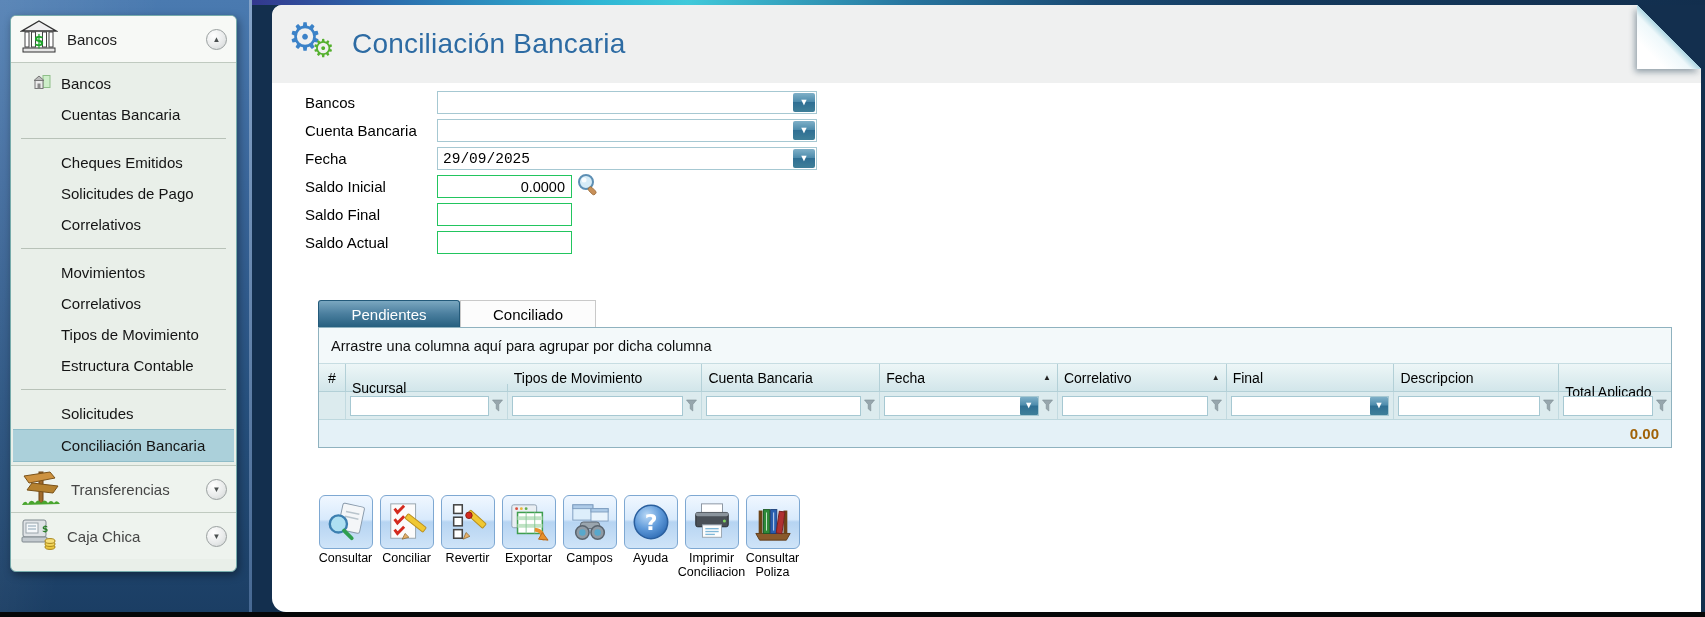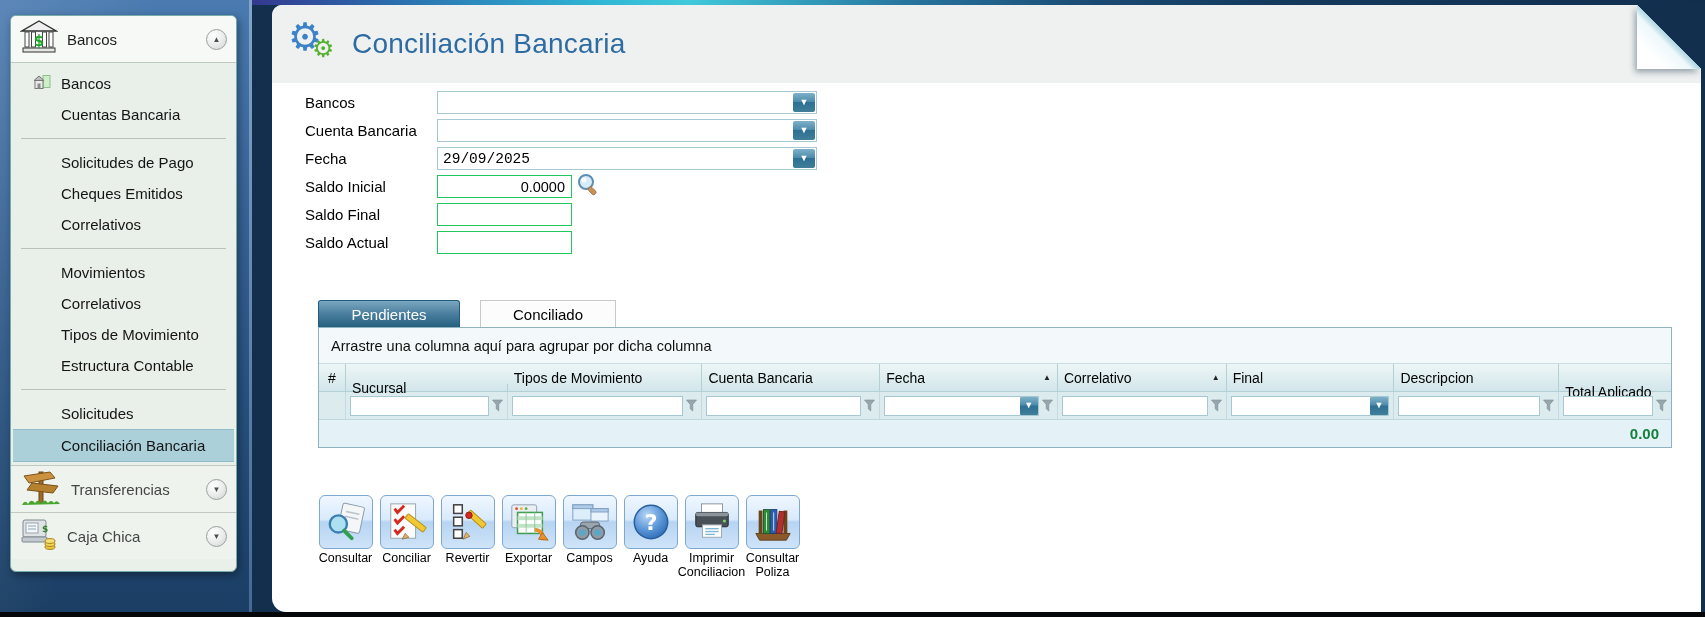--- a/index.html
+++ b/index.html
@@ -67,21 +67,21 @@
   .dd-btn { position:absolute; right:1px; top:1px; bottom:1px; width:22px; border-radius:2px;
     background:linear-gradient(to bottom,#7fb0c8 0%,#4e8cac 45%,#2f6f93 50%,#3f7f99 100%);
     display:flex; align-items:center; justify-content:center; cursor:pointer; }
   .dd-btn .arr { color:#fff; font-size:9px; line-height:1; }
   .tinput { width:135px; height:23px; border:1px solid #22c55e; font-size:14.5px;
     padding:0 6px; font-family:inherit; outline:none; }
   .tinput.right { text-align:right; }
   .mag { margin-left:4px; cursor:pointer; }
 
   
-  .tabs { position:absolute; left:46px; top:295px; display:flex;gap:20px; }
+  .tabs { position:absolute; left:46px; top:295px; display:flex; }
   .tab { height:27px; display:flex; align-items:center; justify-content:center; font-size:15px; cursor:pointer; }
   .tab.active { width:142px; color:#fff; border:1px solid #235a7a; border-bottom:none; border-radius:3px 3px 0 0;
     background:linear-gradient(to bottom,#7aa7c0 0%,#4a7e9e 50%,#26607f 100%); }
   .tab.inactive { width:136px; background:#fcfcfc; border:1px solid #c9c9c9; border-bottom:none; color:#000; }
 
   
   .grid { position:absolute; left:46px; top:322px; width:1354px; border:1px solid #8fb2bf; background:#fff; }
   .group-bar { height:36px; background:#f3f9fa; border-bottom:1px solid #c7dde2;
     display:flex; align-items:center; padding-left:12px; font-size:14.5px; color:#101010; }
   .hdr-row { display:flex; height:28px; background:linear-gradient(to bottom,#edf6f7 0%,#d2e6ea 100%);
@@ -94,21 +94,21 @@
   .fcell { border-right:1px solid #c2dae0; display:flex; align-items:center; padding:0 4px; gap:3px; }
   .fcell:last-child { border-right:none; }
   .finput { flex:1; min-width:0; height:20px; border:1px solid #a6c8d2; background:#fff;
     font-size:12px; padding:0 3px; font-family:inherit; outline:none; }
   .fcombo { flex:1; min-width:0; height:20px; border:1px solid #a6c8d2; background:#fff; position:relative; }
   .fcombo .dd-btn { width:18px; right:0; top:0; bottom:0; border-radius:1px; }
   .funnel { flex:none; cursor:pointer; display:flex; }
   .empty-row { height:38px; background:#eff7fb; border-bottom:1px solid #cfe3ea;
     display:flex; align-items:center; justify-content:center; font-size:14.5px; color:#83909a; }
   .total-row { height:27px; background:#e4f1f7; display:flex; align-items:center;
-    justify-content:flex-end; padding-right:12px; font-size:15px; font-weight:bold; color:#15803d; }
+    justify-content:flex-end; padding-right:12px; font-size:15px; font-weight:bold; color:#a16207; }
 
   
   .toolbar { position:absolute; left:46px; top:490px; display:flex; gap:6px; }
   .tbtn { width:55px; display:flex; flex-direction:column; align-items:center; cursor:pointer; }
   .tbtn .ic { width:54px; height:54px; border:1px solid #7ea8d2; border-radius:6px;
     background:linear-gradient(to bottom,#f0f7ff 0%,#d8eafc 45%,#b6d4f2 50%,#cfe4f8 100%);
     display:flex; align-items:center; justify-content:center; }
   .tbtn .lbl { margin-top:2px; font-size:12.5px; color:#000; text-align:center; line-height:1.15; width:88px; }
 </style>
 </head>
@@ -146,24 +146,24 @@
             <rect x="3.5" y="9" width="3" height="5" fill="#8a8a8a"></rect>
           </svg>
         </span>
         <span>Bancos</span>
       </div>
       <div class="sb-item">
           <span>Cuentas Bancaria</span>
         </div>
       <div class="sb-sep"></div>
       <div class="sb-item">
+          <span>Cheques Emitidos</span>
+        </div>
+      <div class="sb-item">
           <span>Solicitudes de Pago</span>
-        </div>
-      <div class="sb-item">
-          <span>Cheques Emitidos</span>
         </div>
       <div class="sb-item">
           <span>Correlativos</span>
         </div>
       <div class="sb-sep"></div>
       <div class="sb-item">
           <span>Movimientos</span>
         </div>
       <div class="sb-item">
           <span>Correlativos</span>

